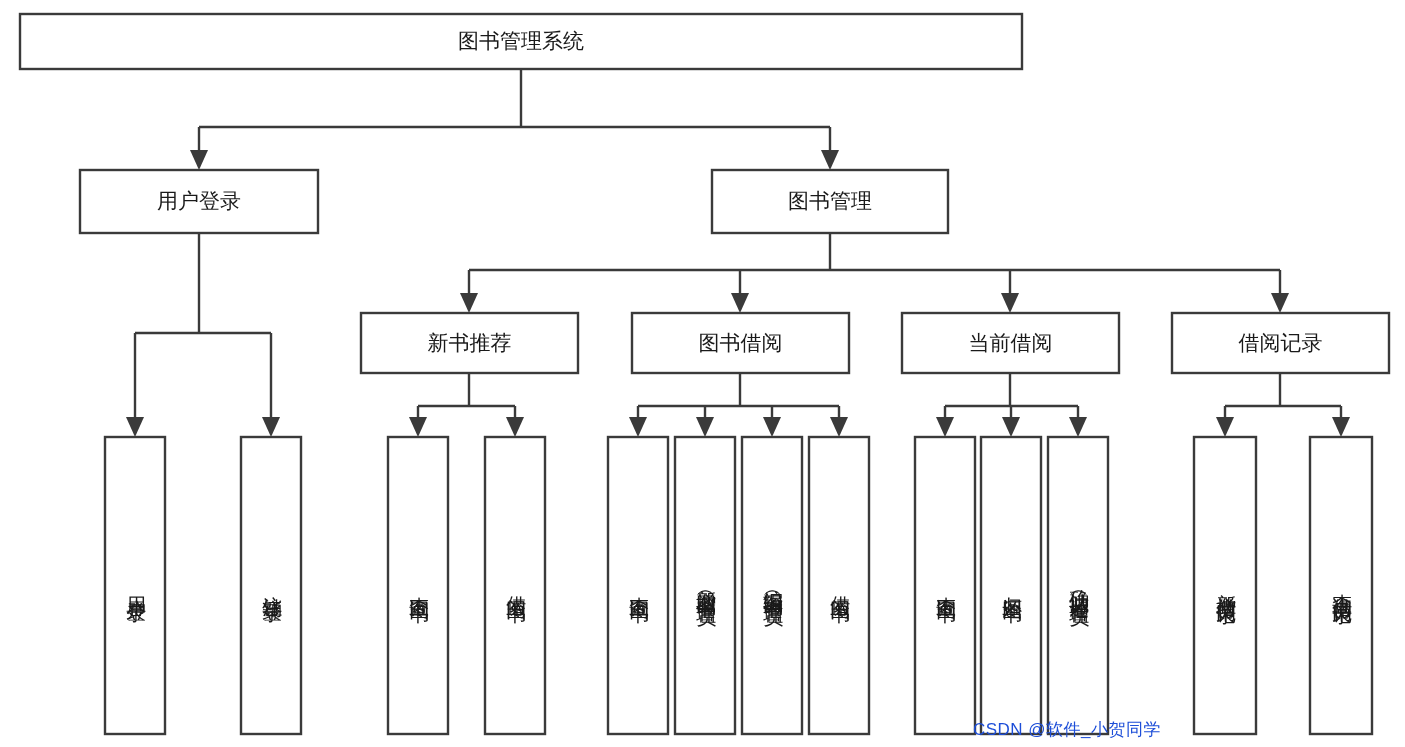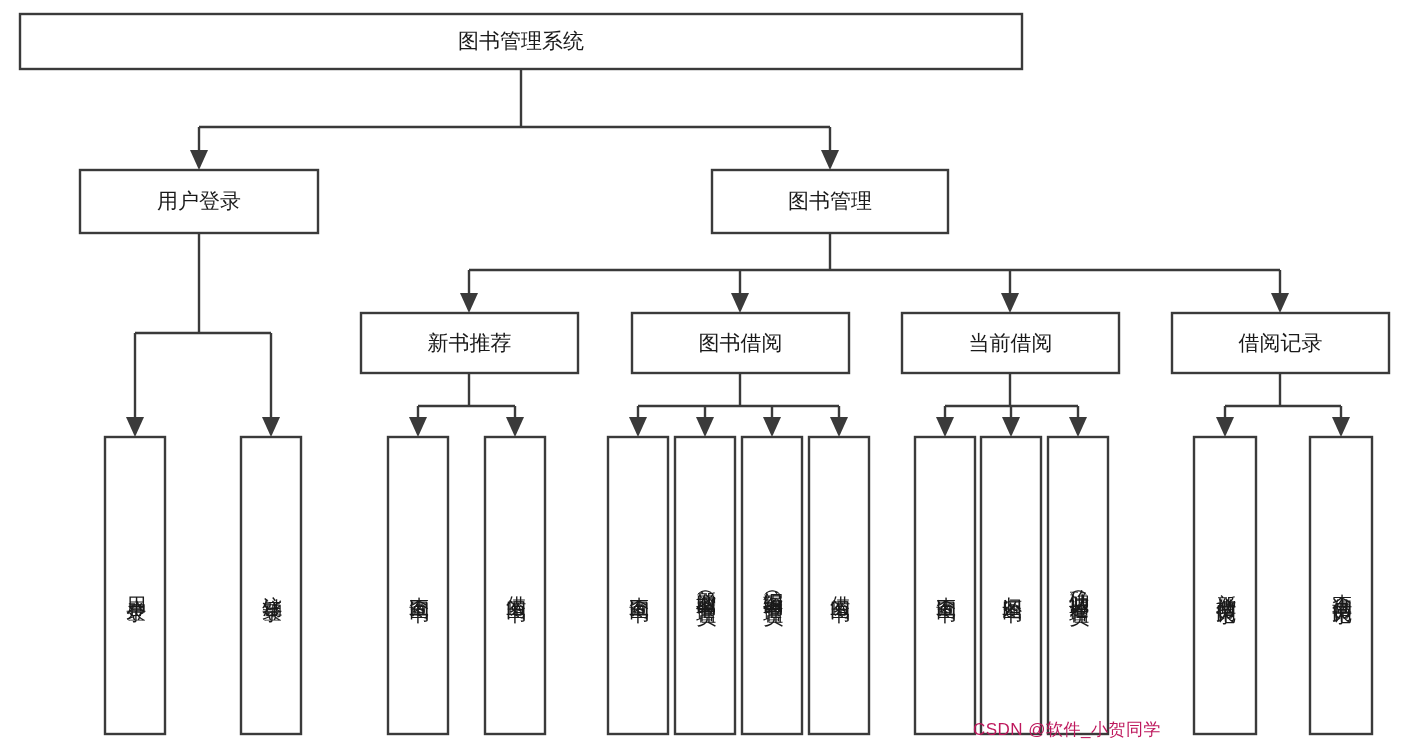--- a/index.html
+++ b/index.html
@@ -56,21 +56,21 @@
   .arrow-head {
     fill: #3a3a3a;
     stroke: none;
   }
   .watermark {
     position: absolute;
     right: 8px;
     bottom: 6px;
     font-family: "Liberation Sans", "DejaVu Sans", sans-serif;
     font-size: 17px;
-    color: #be185d;
+    color: #1d4ed8;
     white-space: nowrap;
     letter-spacing: 0.5px;
     user-select: none;
   }
 </style>
 </head>
 <body>
 
 <div id="diagram-root">
   <svg class="diagram-canvas" viewBox="0 0 1405 747">

